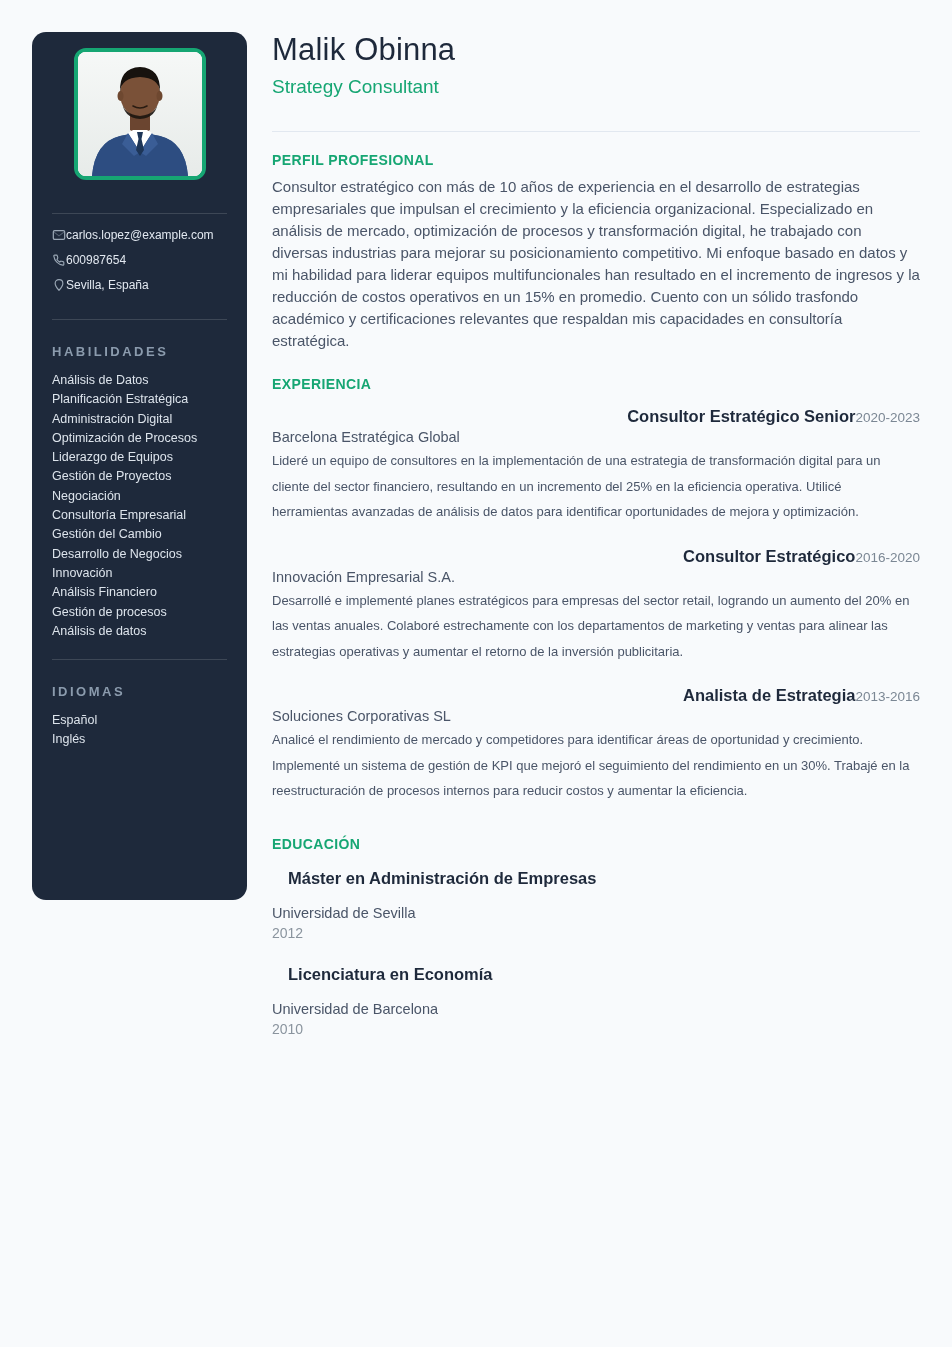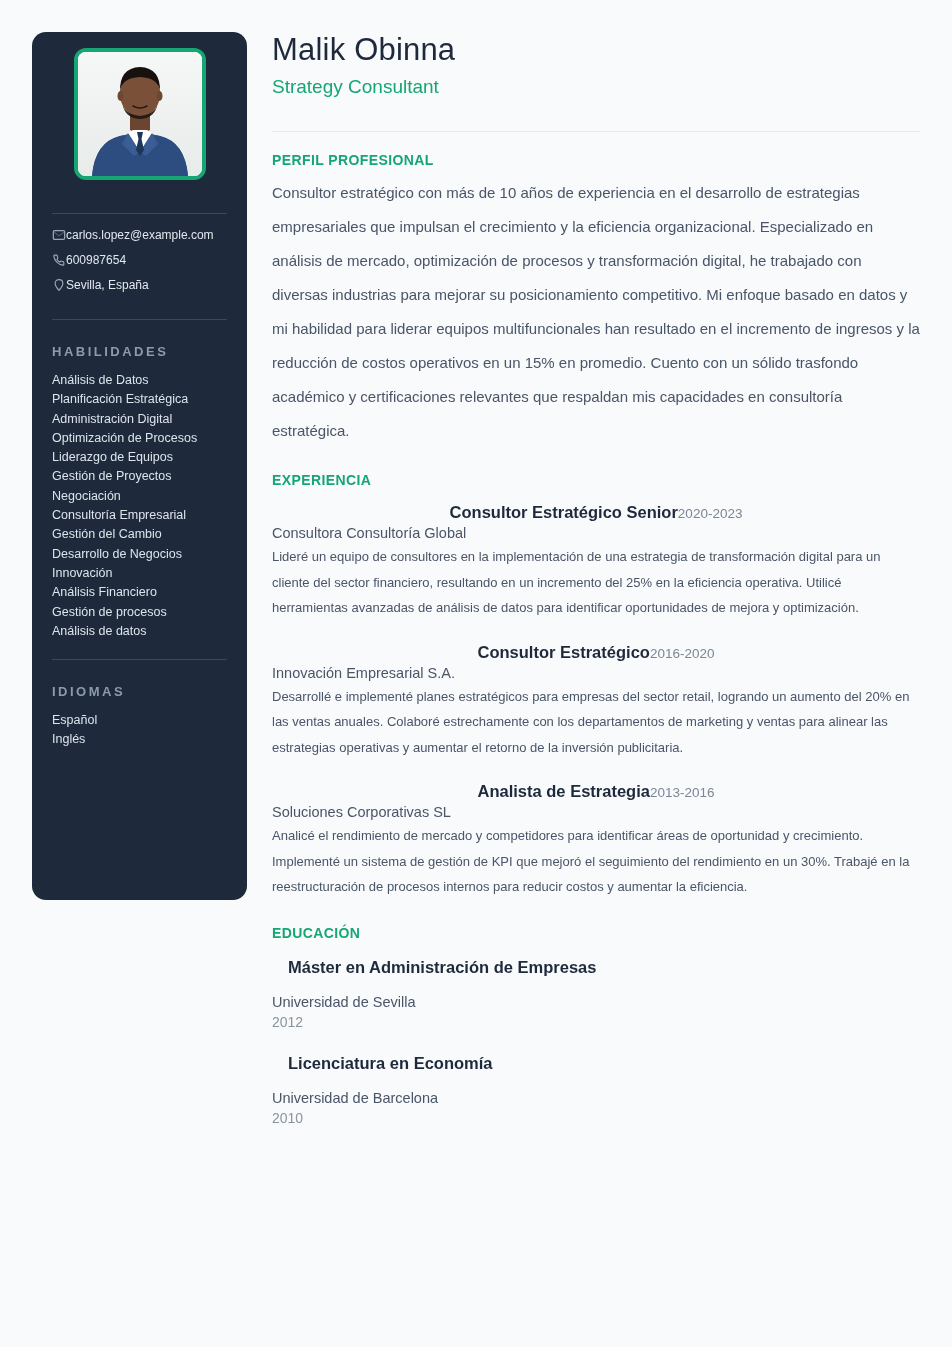--- a/index.html
+++ b/index.html
@@ -69,42 +69,42 @@
     line-height:22px;
   }
   .main-divider{
     border:none;border-top:1px solid var(--divider);margin:33px 0 0 0;height:0;
   }
   .section-heading{
     margin:20px 0 0 0;font-size:14px;font-weight:bold;color:var(--accent);
     letter-spacing:0.4px;
   }
   .profile-text{
-    margin:8px 0 0 0;font-size:15px;line-height:34px;color:var(--body-text);
+    margin:8px 0 0 0;font-size:15px;line-height:22px;color:var(--body-text);
   }
   .exp-heading{margin-top:24px;}
   .job{margin-top:14px;}
   .job-head{
-    display:flex;justify-content:center;align-items:baseline;
+    display:flex;justify-content:flex-end;align-items:baseline;
   }
   .job-name{
     margin:0;font-size:16.5px;font-weight:bold;color:var(--name-color);
     line-height:20px;
   }
   .job-dates{
     font-size:13.5px;color:var(--muted);white-space:nowrap;
   }
   .job-company{
     margin:2px 0 0 0;font-size:14.5px;color:var(--body-text);line-height:19px;
   }
   .job-desc{
     margin:1px 0 0 0;font-size:13px;line-height:25.5px;color:var(--body-text);
   }
   .job + .job{margin-top:21px;}
-  .edu-heading{margin-top:25px;}
+  .edu-heading{margin-top:32px;}
   .edu{margin-top:15px;}
   .edu + .edu{margin-top:22px;}
   .edu-degree{
     margin:16px;font-size:16.5px;font-weight:bold;color:var(--name-color);
     line-height:20px;
   }
   .edu-school{
     margin:3px 0 0 0;font-size:14.5px;color:var(--body-text);line-height:18px;
   }
   .edu-year{
@@ -216,21 +216,21 @@
   <h3 class="section-heading">PERFIL PROFESIONAL</h3>
   <p class="profile-text">Consultor estratégico con más de 10 años de experiencia en el desarrollo de estrategias empresariales que impulsan el crecimiento y la eficiencia organizacional. Especializado en análisis de mercado, optimización de procesos y transformación digital, he trabajado con diversas industrias para mejorar su posicionamiento competitivo. Mi enfoque basado en datos y mi habilidad para liderar equipos multifuncionales han resultado en el incremento de ingresos y la reducción de costos operativos en un 15% en promedio. Cuento con un sólido trasfondo académico y certificaciones relevantes que respaldan mis capacidades en consultoría estratégica.</p>
 
   <h3 class="section-heading exp-heading">EXPERIENCIA</h3>
 
   <div class="job">
     <div class="job-head">
       <h4 class="job-name">Consultor Estratégico Senior</h4>
       <span class="job-dates">2020-2023</span>
     </div>
-    <p class="job-company">Consultora Consultoría Global</p>
+    <p class="job-company">Barcelona Estratégica Global</p>
     <p class="job-desc">Lideré un equipo de consultores en la implementación de una estrategia de transformación digital para un cliente del sector financiero, resultando en un incremento del 25% en la eficiencia operativa. Utilicé herramientas avanzadas de análisis de datos para identificar oportunidades de mejora y optimización.</p>
   </div>
 
   <div class="job">
     <div class="job-head">
       <h4 class="job-name">Consultor Estratégico</h4>
       <span class="job-dates">2016-2020</span>
     </div>
     <p class="job-company">Innovación Empresarial S.A.</p>
     <p class="job-desc">Desarrollé e implementé planes estratégicos para empresas del sector retail, logrando un aumento del 20% en las ventas anuales. Colaboré estrechamente con los departamentos de marketing y ventas para alinear las estrategias operativas y aumentar el retorno de la inversión publicitaria.</p>

